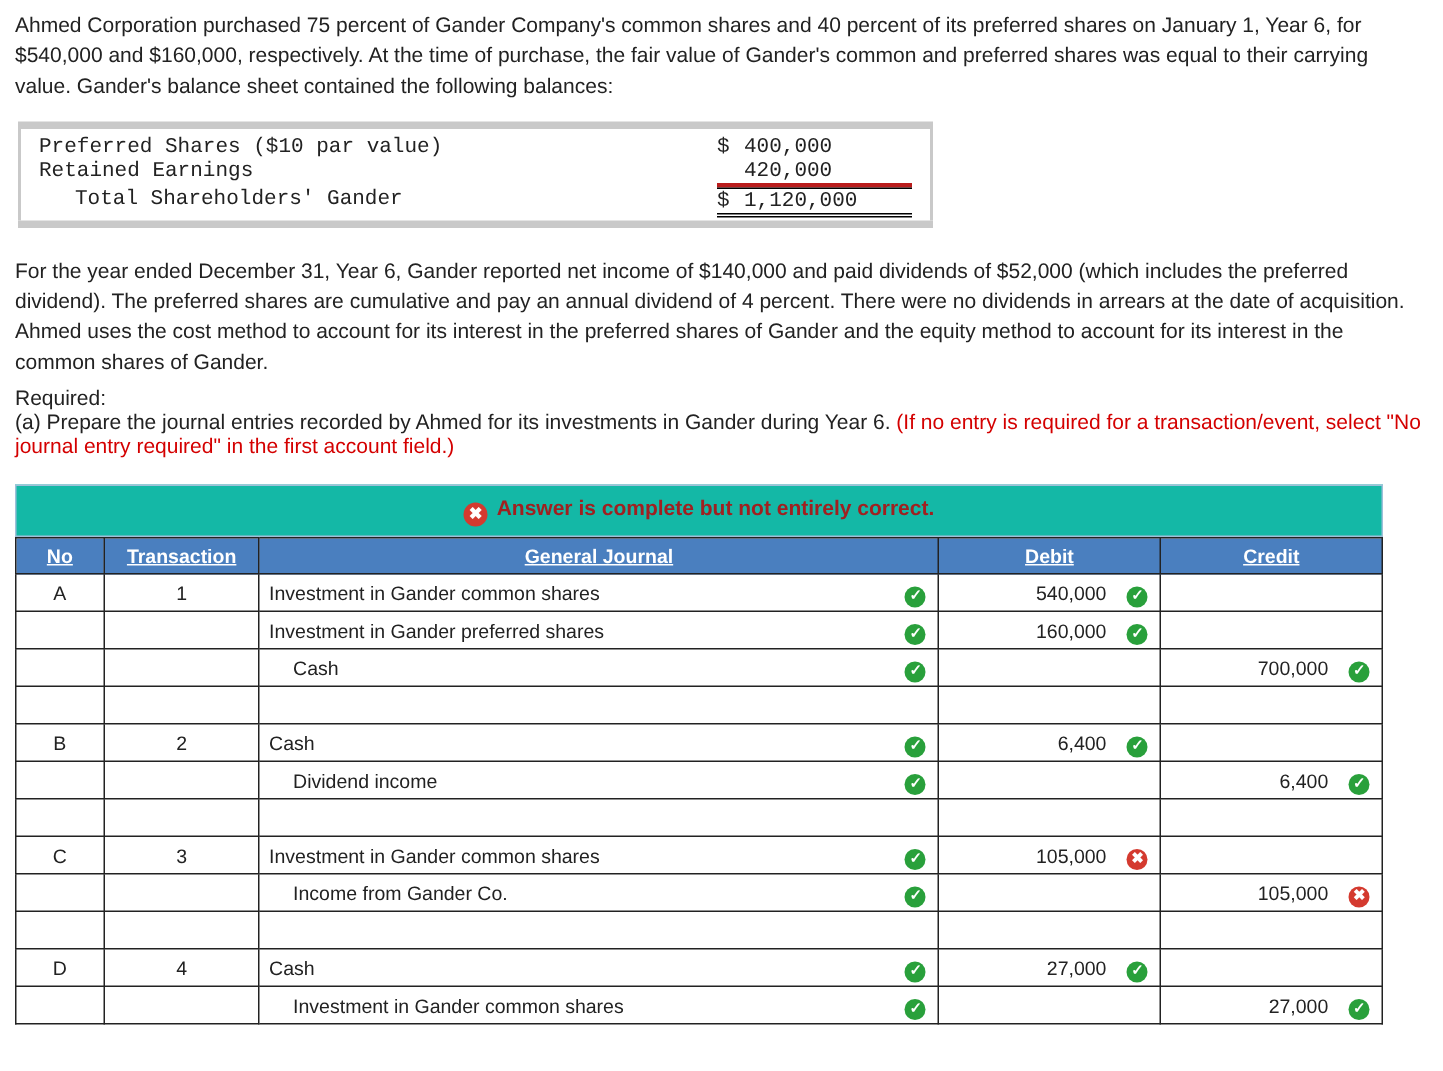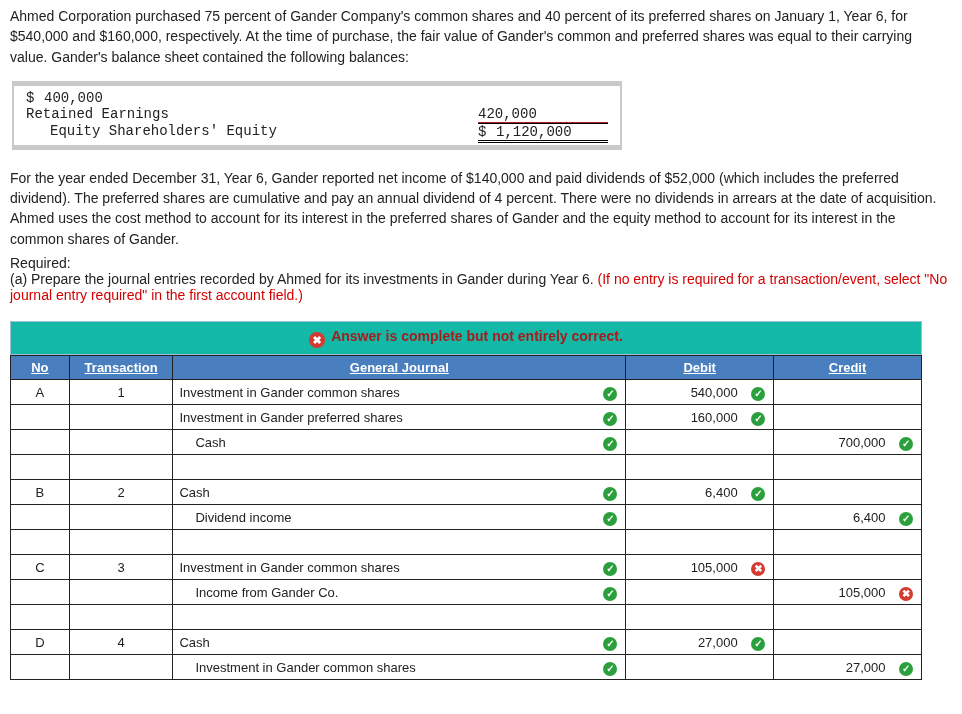--- a/index.html
+++ b/index.html
@@ -18,21 +18,21 @@
   
   .bs-wrap { margin: 14px 0 18px 2px; }
   .bs-bar { height: 5px; background: #c9c9c9; }
   .bs-body { border-left: 2px solid #c9c9c9; border-right: 2px solid #c9c9c9; padding: 4px 12px 2px 12px; }
   .bs-width { width: 610px; }
   .bs-row { display: flex; justify-content: space-between; }
   .bs-row.total .label { padding-left: 24px; }
   .amt { display:flex; width: 130px; justify-content: space-between; }
   .amt .sym { width: 18px; text-align:left; }
   .amt .num { flex:1; }
-  .underline { border-bottom: 1px solid #b91c1c; flex-direction: column; }
+  .underline { border-bottom: 3px solid #b91c1c; }
   .dbl { border-top: 1px solid #000; border-bottom: 3px double #000; }
 
   
   .banner {
     margin-top: 18px;
     width: 910px;
     background: #14b8a6;
     border: 1px solid #9fbfd9;
     text-align: center;
     padding: 6px 0;
@@ -94,34 +94,35 @@
 </style>
 </head>
 <body>
 
 <div class="intro">Ahmed Corporation purchased 75 percent of Gander Company's common shares and 40 percent of its preferred shares on January 1, Year 6, for $540,000 and $160,000, respectively. At the time of purchase, the fair value of Gander's common and preferred shares was equal to their carrying value. Gander's balance sheet contained the following balances:</div>
 
 <div class="bs-wrap bs-width">
   <div class="bs-bar"></div>
   <div class="bs-body mono" id="bs-body">
       <div class="bs-row">
+        <div class="label">Preferred Shares ($10 par value)</div>
         <div class="amt">
           <span class="sym">$</span>
           <span class="num">400,000</span>
         </div>
       </div>
       <div class="bs-row">
         <div class="label">Retained Earnings</div>
         <div class="amt underline">
           <span class="sym"></span>
           <span class="num">420,000</span>
         </div>
       </div>
       <div class="bs-row total">
-        <div class="label">Equity Shareholders' Equity</div>
+        <div class="label">Total Shareholders' Gander</div>
         <div class="amt dbl">
           <span class="sym">$</span>
           <span class="num">1,120,000</span>
         </div>
       </div>
     </div>
   <div class="bs-bar"></div>
 </div>
 
 <div class="intro">For the year ended December 31, Year 6, Gander reported net income of $140,000 and paid dividends of $52,000 (which includes the preferred dividend). The preferred shares are cumulative and pay an annual dividend of 4 percent. There were no dividends in arrears at the date of acquisition. Ahmed uses the cost method to account for its interest in the preferred shares of Gander and the equity method to account for its interest in the common shares of Gander.</div>

